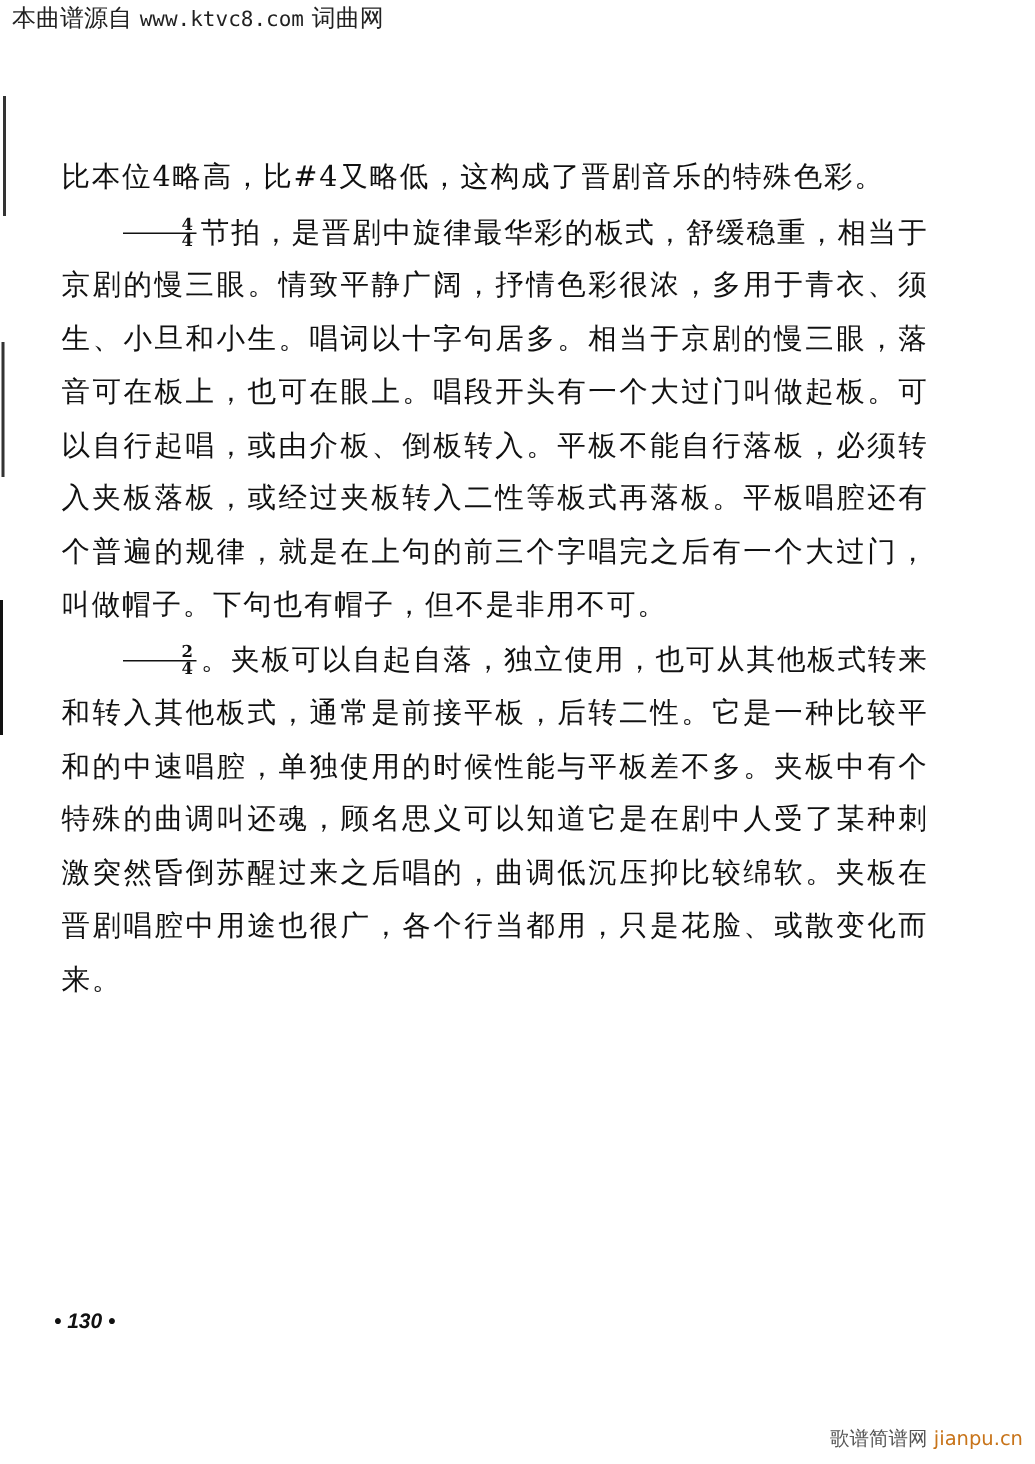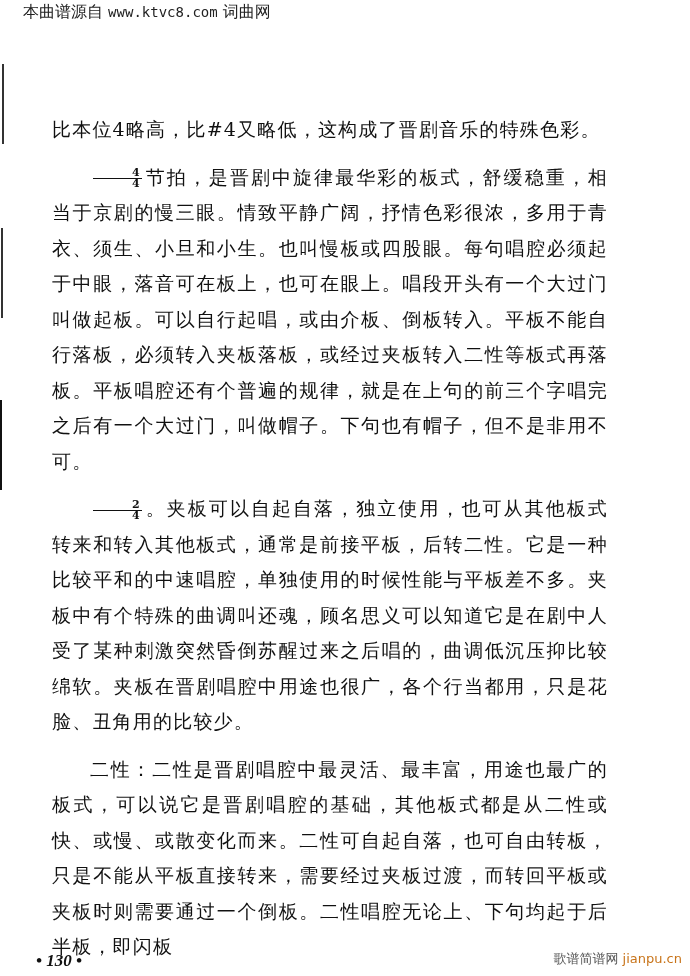--- a/index.html
+++ b/index.html
@@ -2,39 +2,39 @@
 <html><head>
   <meta charset="utf-8">
   <style>
     html, body { margin: 0; padding: 0; }
     body {
       width: 690px; height: 976px; background: #ffffff; position: relative; overflow: hidden;
       font-family: "DejaVu Serif", "Liberation Serif", serif; color: #111;
     }
     .watermark-top {
       position: absolute; left: 8px; top: 2px; font-size: 16px; color: #222;
-      font-family: "DejaVu Sans", sans-serif; letter-spacing: 0px; margin-left: 15px;
+      font-family: "DejaVu Sans", sans-serif; letter-spacing: 0px;
     }
     .watermark-top .url { font-family: "DejaVu Sans Mono", monospace; font-size: 14px; }
     .margin-line { position: absolute; width: 2px; background: #333; }
     .page-text {
       position: absolute; left: 40px; top: 100px; width: 580px;
       font-size: 19px; line-height: 35.5px; letter-spacing: 1.2px;
     }
-    .page-text p { margin: 12px; text-align: justify; }
+    .page-text p { margin: 1px; text-align: justify; }
     .page-text p.indent { text-indent: 2em; }
     .frac {
       display: inline-block; vertical-align: middle; text-align: center;
       font-size: 11px; line-height: 10px; font-weight: bold; margin: 0 3px;
     }
     .frac span { display: block; }
     .frac .num { border-bottom: 1.5px solid #111; padding: 0 1px; }
     .page-number {
-      position: absolute; left: 36px; top: 951px; font-size: 17px; font-style: italic;
-      font-family: Liberation Serif, serif; font-weight: bold;
+      position: absolute; left: 36px; top: 872px; font-size: 14px; font-style: italic;
+      font-family: Liberation Sans, sans-serif; font-weight: bold;
     }
     .watermark-bottom {
       position: absolute; right: 8px; top: 950px; font-size: 13px; color: #555;
       font-family: "DejaVu Sans", sans-serif;
     }
     .watermark-bottom .domain { color: #c8741a; }
   </style>
 </head>
 <body>
 
@@ -44,26 +44,25 @@
   <span>词曲网</span>
 </div>
 
 <div class="margin-line" style="left:2px; top:64px; height:80px;"></div>
 <div class="margin-line" style="left:1px; top:228px; height:90px;"></div>
 <div class="margin-line" style="left:0px; top:400px; height:90px; background:#111;"></div>
 
 <div class="page-text">
   <p>比本位4略高，比#4又略低，这构成了晋剧音乐的特殊色彩。</p>
   <p class="indent">
-    <span class="frac"><span class="num">4</span><span class="den">4</span></span><span>节拍，是晋剧中旋律最华彩的板式，舒缓稳重，相当于京剧的慢三眼。情致平静广阔，抒情色彩很浓，多用于青衣、须生、小旦和小生。也叫慢板或四股眼。每句唱腔必须起于中眼，落音可在板上，也可在眼上。唱段开头有一个大过门叫做起板。可以自行起唱，或由介板、倒板转入。平板不能自行落板，必须转入夹板落板，或经过夹板转入二性等板式再落板。平板唱腔还有个普遍的规律，就是在上句的前三个字唱完之后有一个大过门，叫做帽子。下句也有帽子，但不是非用不可。</span>
+    <span class="frac"><span class="num">4</span><span class="den">4</span></span><span>节拍，是晋剧中旋律最华彩的板式，舒缓稳重，相当于京剧的慢三眼。情致平静广阔，抒情色彩很浓，多用于青衣、须生、小旦和小生。唱词以十字句居多。相当于京剧的慢三眼，落音可在板上，也可在眼上。唱段开头有一个大过门叫做起板。可以自行起唱，或由介板、倒板转入。平板不能自行落板，必须转入夹板落板，或经过夹板转入二性等板式再落板。平板唱腔还有个普遍的规律，就是在上句的前三个字唱完之后有一个大过门，叫做帽子。下句也有帽子，但不是非用不可。</span>
   </p>
   <p class="indent">
-    <span class="frac"><span class="num">2</span><span class="den">4</span></span><span>。夹板可以自起自落，独立使用，也可从其他板式转来和转入其他板式，通常是前接平板，后转二性。它是一种比较平和的中速唱腔，单独使用的时候性能与平板差不多。夹板中有个特殊的曲调叫还魂，顾名思义可以知道它是在剧中人受了某种刺激突然昏倒苏醒过来之后唱的，曲调低沉压抑比较绵软。夹板在晋剧唱腔中用途也很广，各个行当都用，只是花脸、丑角用的比较少。</span>
+    <span class="frac"><span class="num">2</span><span class="den">4</span></span><span>。夹板可以自起自落，独立使用，也可从其他板式转来和转入其他板式，通常是前接平板，后转二性。它是一种比较平和的中速唱腔，单独使用的时候性能与平板差不多。夹板中有个特殊的曲调叫还魂，顾名思义可以知道它是在剧中人受了某种刺激突然昏倒苏醒过来之后唱的，曲调低沉压抑比较绵软。夹板在晋剧唱腔中用途也很广，各个行当都用，只是花脸、或散变化而来。</span>
   </p>
-  <p class="indent">二性：二性是晋剧唱腔中最灵活、最丰富，用途也最广的板式，可以说它是晋剧唱腔的基础，其他板式都是从二性或快、或慢、或散变化而来。二性可自起自落，也可自由转板，只是不能从平板直接转来，需要经过夹板过渡，而转回平板或夹板时则需要通过一个倒板。二性唱腔无论上、下句均起于后半板，即闪板</p>
 </div>
 
 <div class="page-number">• 130 •</div>
 
 <div class="watermark-bottom">
   <span>歌谱简谱网</span>
   <span class="domain">jianpu.cn</span>
 </div>
 
 </body></html>

